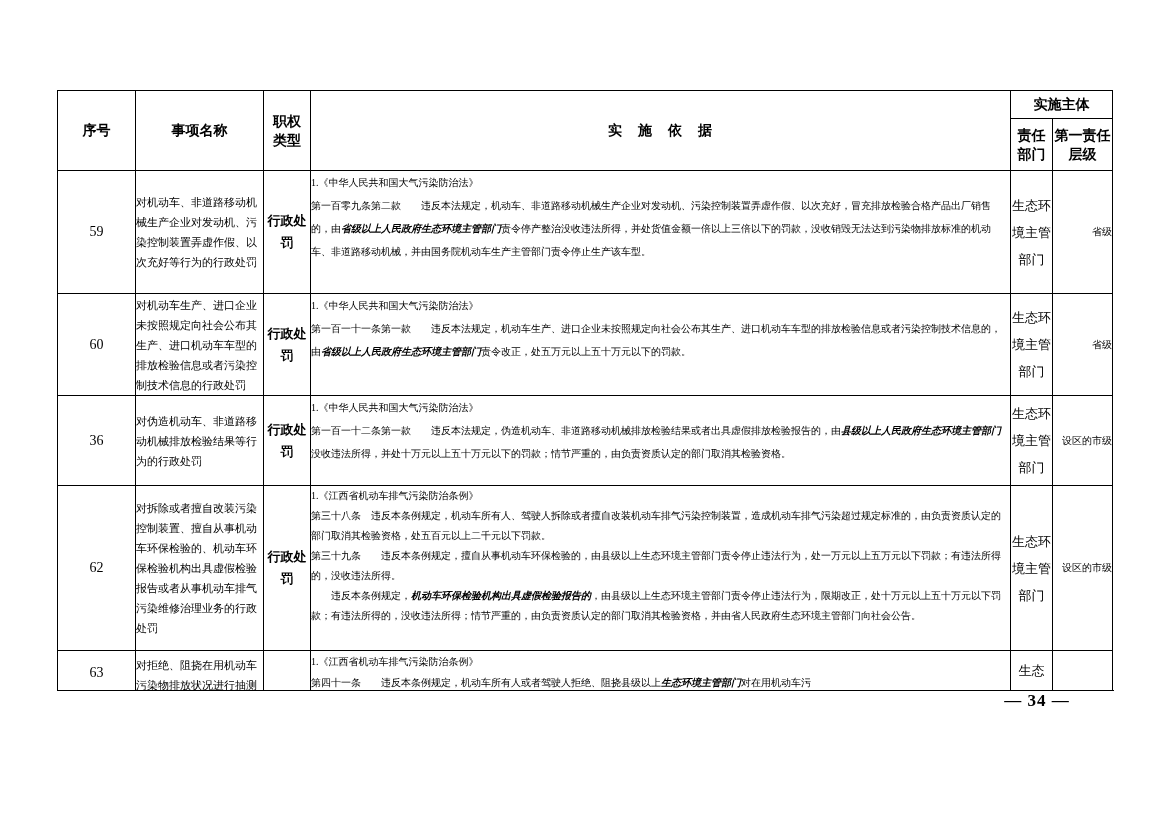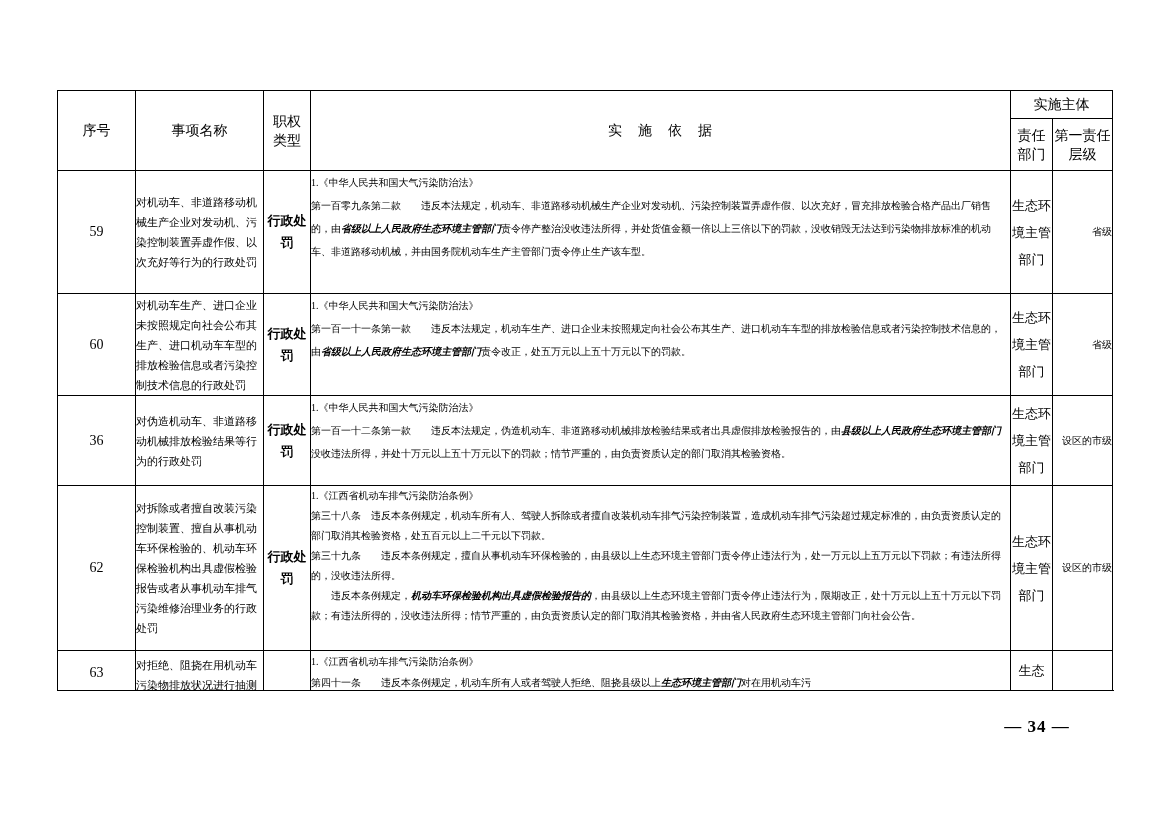--- a/index.html
+++ b/index.html
@@ -25,21 +25,21 @@
   col.c-no{width:78px}
   col.c-name{width:128px}
   col.c-type{width:47px}
   col.c-basis{width:700px}
   col.c-dept{width:42px}
   col.c-level{width:60px}
 
   thead tr.hr1{height:28px}
   thead tr.hr2{height:52px}
   thead th{
-    font-weight:normal;font-size:14px;text-align:center;vertical-align:middle;
+    font-weight:bold;font-size:14px;text-align:center;vertical-align:middle;
     line-height:19px;
   }
   th.th-basis{letter-spacing:1px;}
 
   td.td-no{font-size:14px;text-align:center;vertical-align:middle;}
   td.td-name{
     font-size:11px;line-height:20px;vertical-align:middle;
     padding:2px 2px;text-align:left;
   }
   td.td-type{font-size:13px;text-align:center;vertical-align:middle;line-height:22px;padding:0 4px;font-weight:bold;}
@@ -56,21 +56,21 @@
   tbody tr:nth-child(3){height:90px}
   tbody tr:nth-child(4){height:165px}
   tbody tr:nth-child(4) td.td-basis .para{line-height:20px;}
   tbody tr:nth-child(5) td.td-basis .para{line-height:21px;}
   tbody tr:nth-child(5) td.td-name{vertical-align:top;padding-top:4px;}
   tbody tr:nth-child(5) td.td-dept{vertical-align:top;padding-top:6px;}
 
   .run-b{font-weight:bold;font-style:italic;}
 
   .page-number{
-    position:absolute;left:982px;top:717px;width:110px;
+    position:absolute;left:982px;top:691px;width:110px;
     font-size:17px;font-weight:bold;text-align:center;
     letter-spacing:1px;
   }
 </style>
 </head>
 <body>
 
 <div class="page">
 
   <div class="table-clip">

